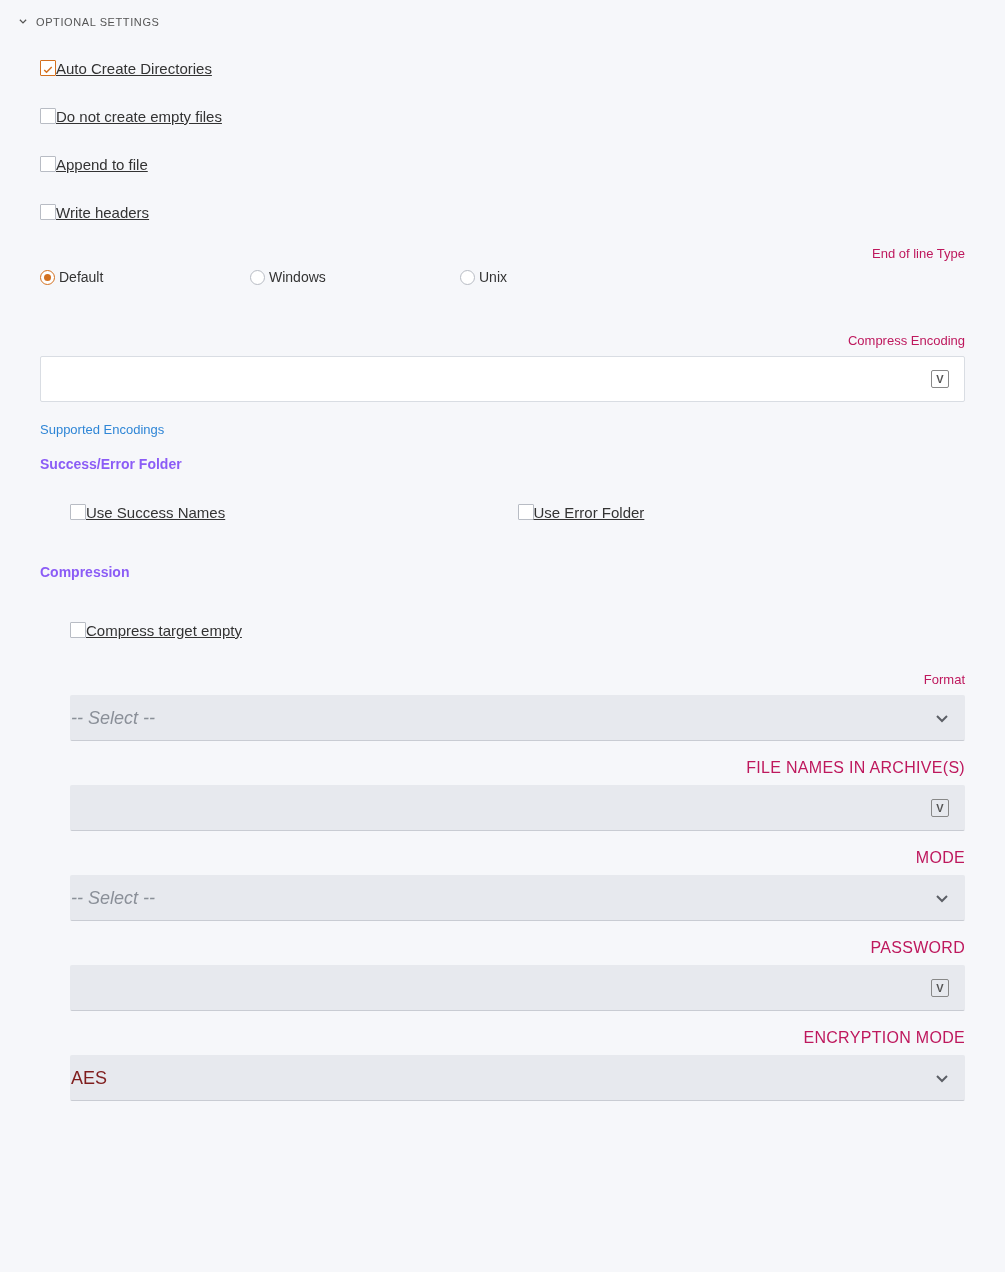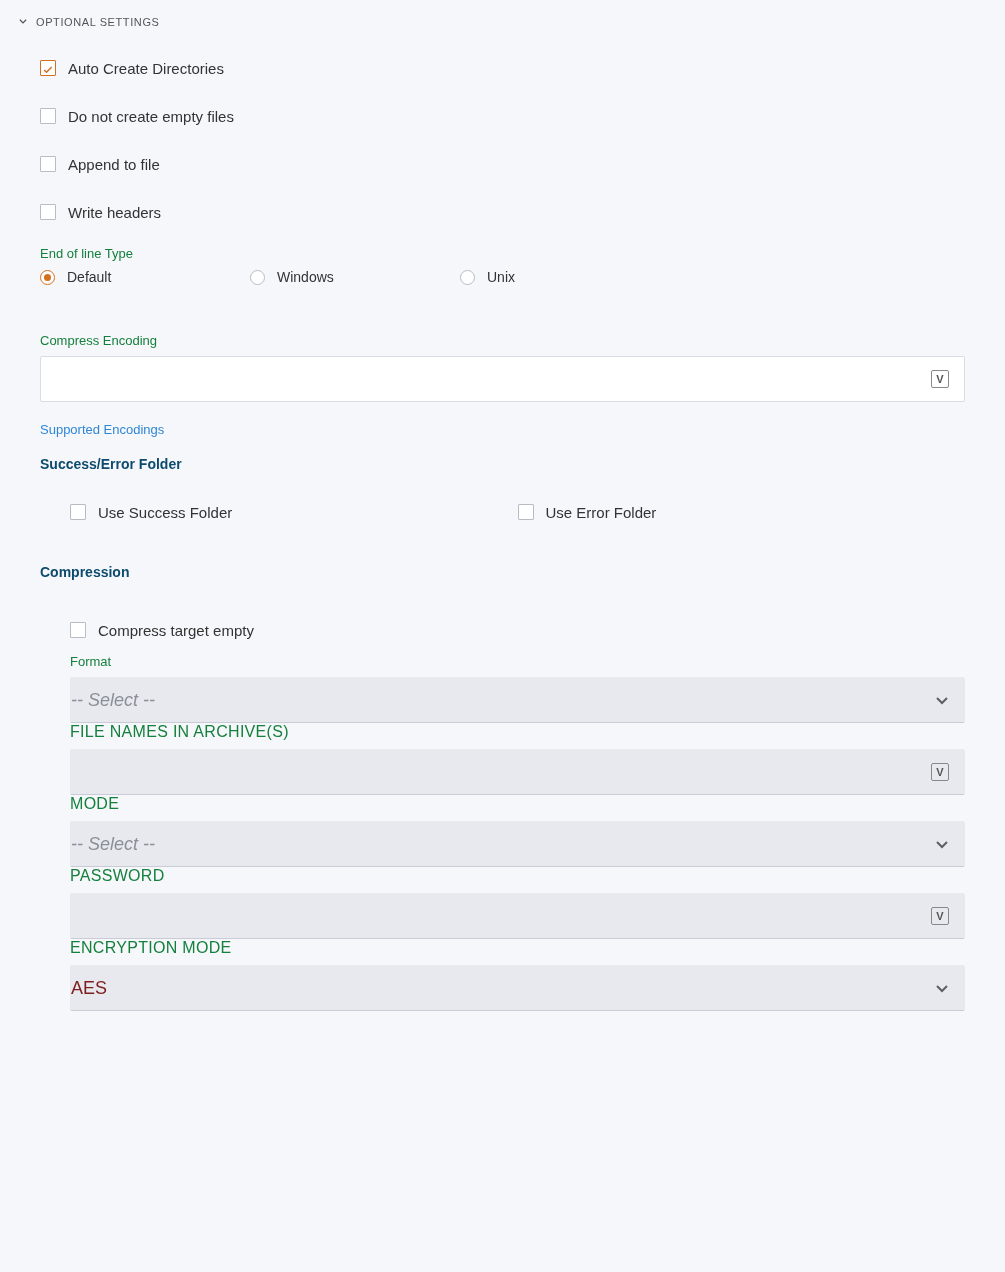--- a/index.html
+++ b/index.html
@@ -10,39 +10,39 @@
     display: flex; align-items: flex-start; gap: 8px;
     padding: 6px 18px; font-size: 11px; letter-spacing: .6px;
     color: #555; text-transform: uppercase; cursor: pointer;
   }
   .section-head .chev { width: 10px; height: 10px; display: inline-block; }
   .chev svg { width: 100%; height: 100%; }
 
   .block { padding: 10px 40px; }
   .sub-block { padding: 10px 40px 10px 70px; }
 
-  .check-row { display: flex; align-items: center; gap: 12px; height: 48px; }
+  .check-row { display: flex; align-items: center; height: 48px; text-decoration: underline; }
   .check-row .label { font-size: 15px; color: #333; }
 
   .chk {
     width: 16px; height: 16px; border: 1px solid #b8bcc4; background: #fff;
     display: inline-flex; align-items: center; justify-content: center;
     border-radius: 1px; cursor: pointer;
   }
   .chk.checked { border-color: #d3701f; }
   .chk .mark { display: none; width: 12px; height: 12px; }
   .chk.checked .mark { display: block; }
   .chk .mark svg path { stroke: #d3701f; stroke-width: 2; fill: none; }
 
-  .field-label { font-size: 13px; color: #15803d; margin-bottom: 8px; }
+  .field-label { font-size: 13px; color: #be185d; margin-bottom: 8px; text-align: right; }
   .field-label.upper { text-transform: uppercase; font-size: 16px; letter-spacing: .3px; }
-  .section-title { font-size: 14px; font-weight: 600; color: #0c4a6e; margin: 18px 0 6px 0; }
+  .section-title { font-size: 14px; font-weight: 600; color: #8b5cf6; margin: 18px 0 6px 0; }
 
   .radio-row { display: flex; gap: 0; margin-top: 6px; }
-  .radio-opt { display: flex; align-items: center; gap: 12px; width: 210px; cursor: pointer; }
+  .radio-opt { display: flex; align-items: center; gap: 4px; width: 210px; cursor: pointer; }
   .radio {
     width: 15px; height: 15px; border: 1px solid #b8bcc4; border-radius: 50%; background: #fff;
     display: inline-flex; align-items: center; justify-content: center;
   }
   .radio.sel { border-color: #d3701f; }
   .radio .dot { width: 7px; height: 7px; border-radius: 50%; background: #d3701f; display: none; }
   .radio.sel .dot { display: block; }
   .radio-opt .rlabel { font-size: 14px; color: #333; }
 
   .input-wrap {
@@ -61,21 +61,21 @@
   .tail-chev {
     width: 28px; height: 28px; margin-right: 8px; display: inline-flex; align-items: center; justify-content: center;
     color: #5c5f66; cursor: pointer;
   }
 
   .link { color: #2f86d6; font-size: 13px; text-decoration: none; display: inline-block; margin-top: 20px; cursor: pointer; }
 
   .two-col { display: flex; gap: 0; }
   .two-col .col { flex: 1; }
 
-  .fld-group { }
+  .fld-group { margin-top: 18px; }
 
   .v-badge {
     width: 18px; height: 18px; border: 1px solid #888; border-radius: 2px;
     display: inline-flex; align-items: center; justify-content: center;
     font-size: 11px; font-weight: 600; color: #555;
   }
 </style>
 </head>
 <body>
 
@@ -152,21 +152,21 @@
     <div class="section-title">Success/Error Folder</div>
   </div>
 
   <div class="sub-block" style="padding-top:0">
     <div class="two-col">
       <div class="col">
         <div class="check-row">
           <span class="chk">
             
           </span>
-          <span class="label">Use Success Folder</span>
+          <span class="label">Use Success Names</span>
         </div>
       </div>
       <div class="col">
         <div class="check-row">
           <span class="chk">
             
           </span>
           <span class="label">Use Error Folder</span>
         </div>
       </div>

